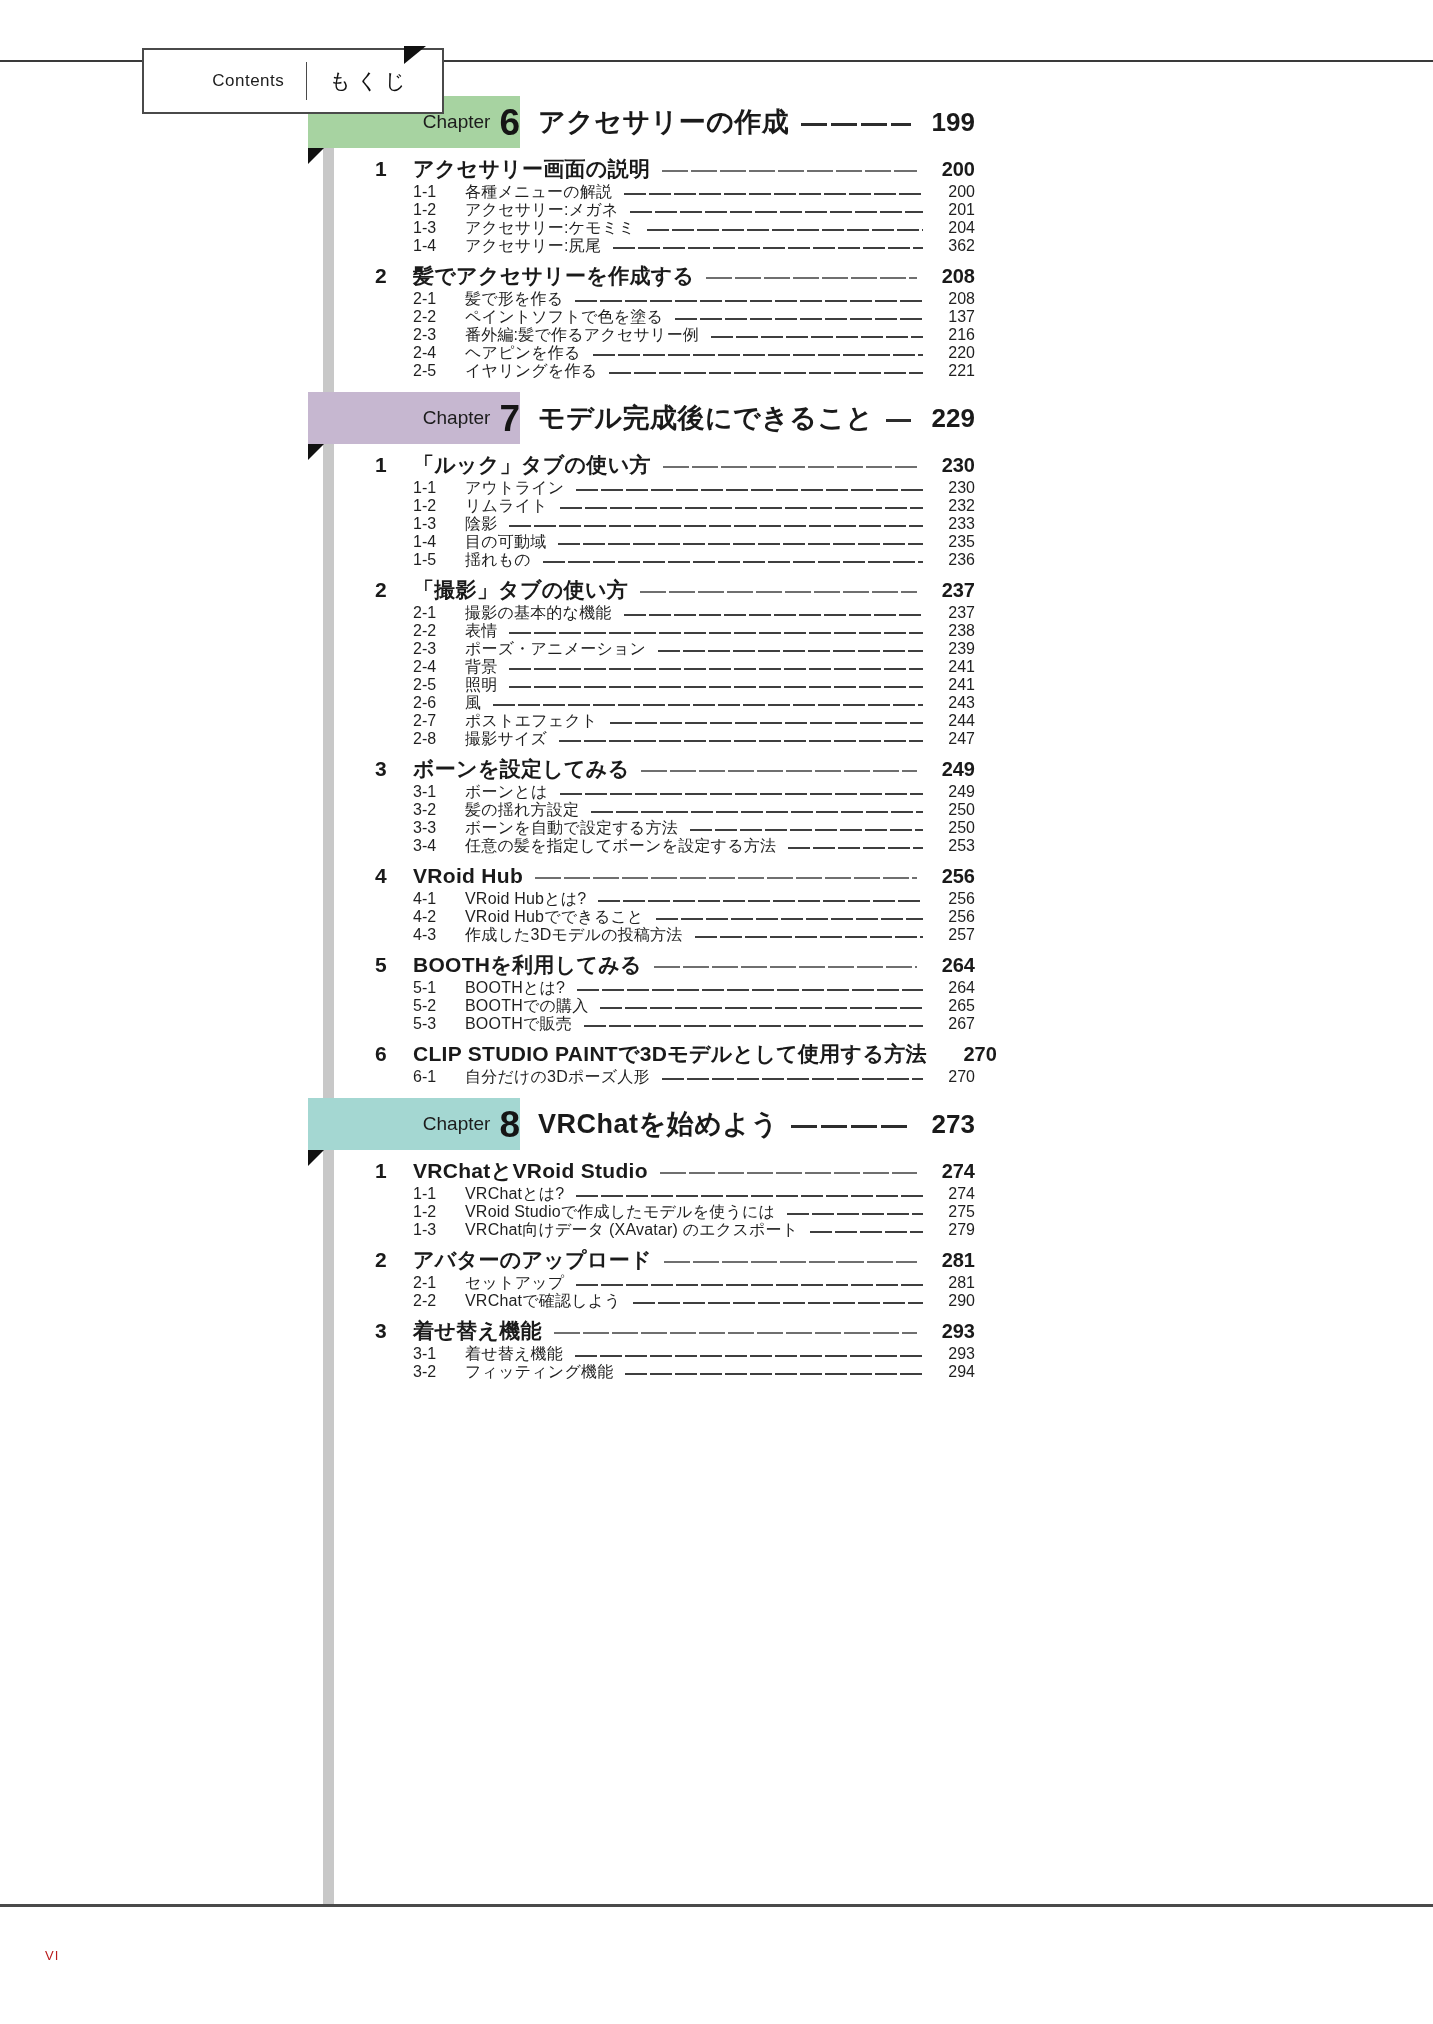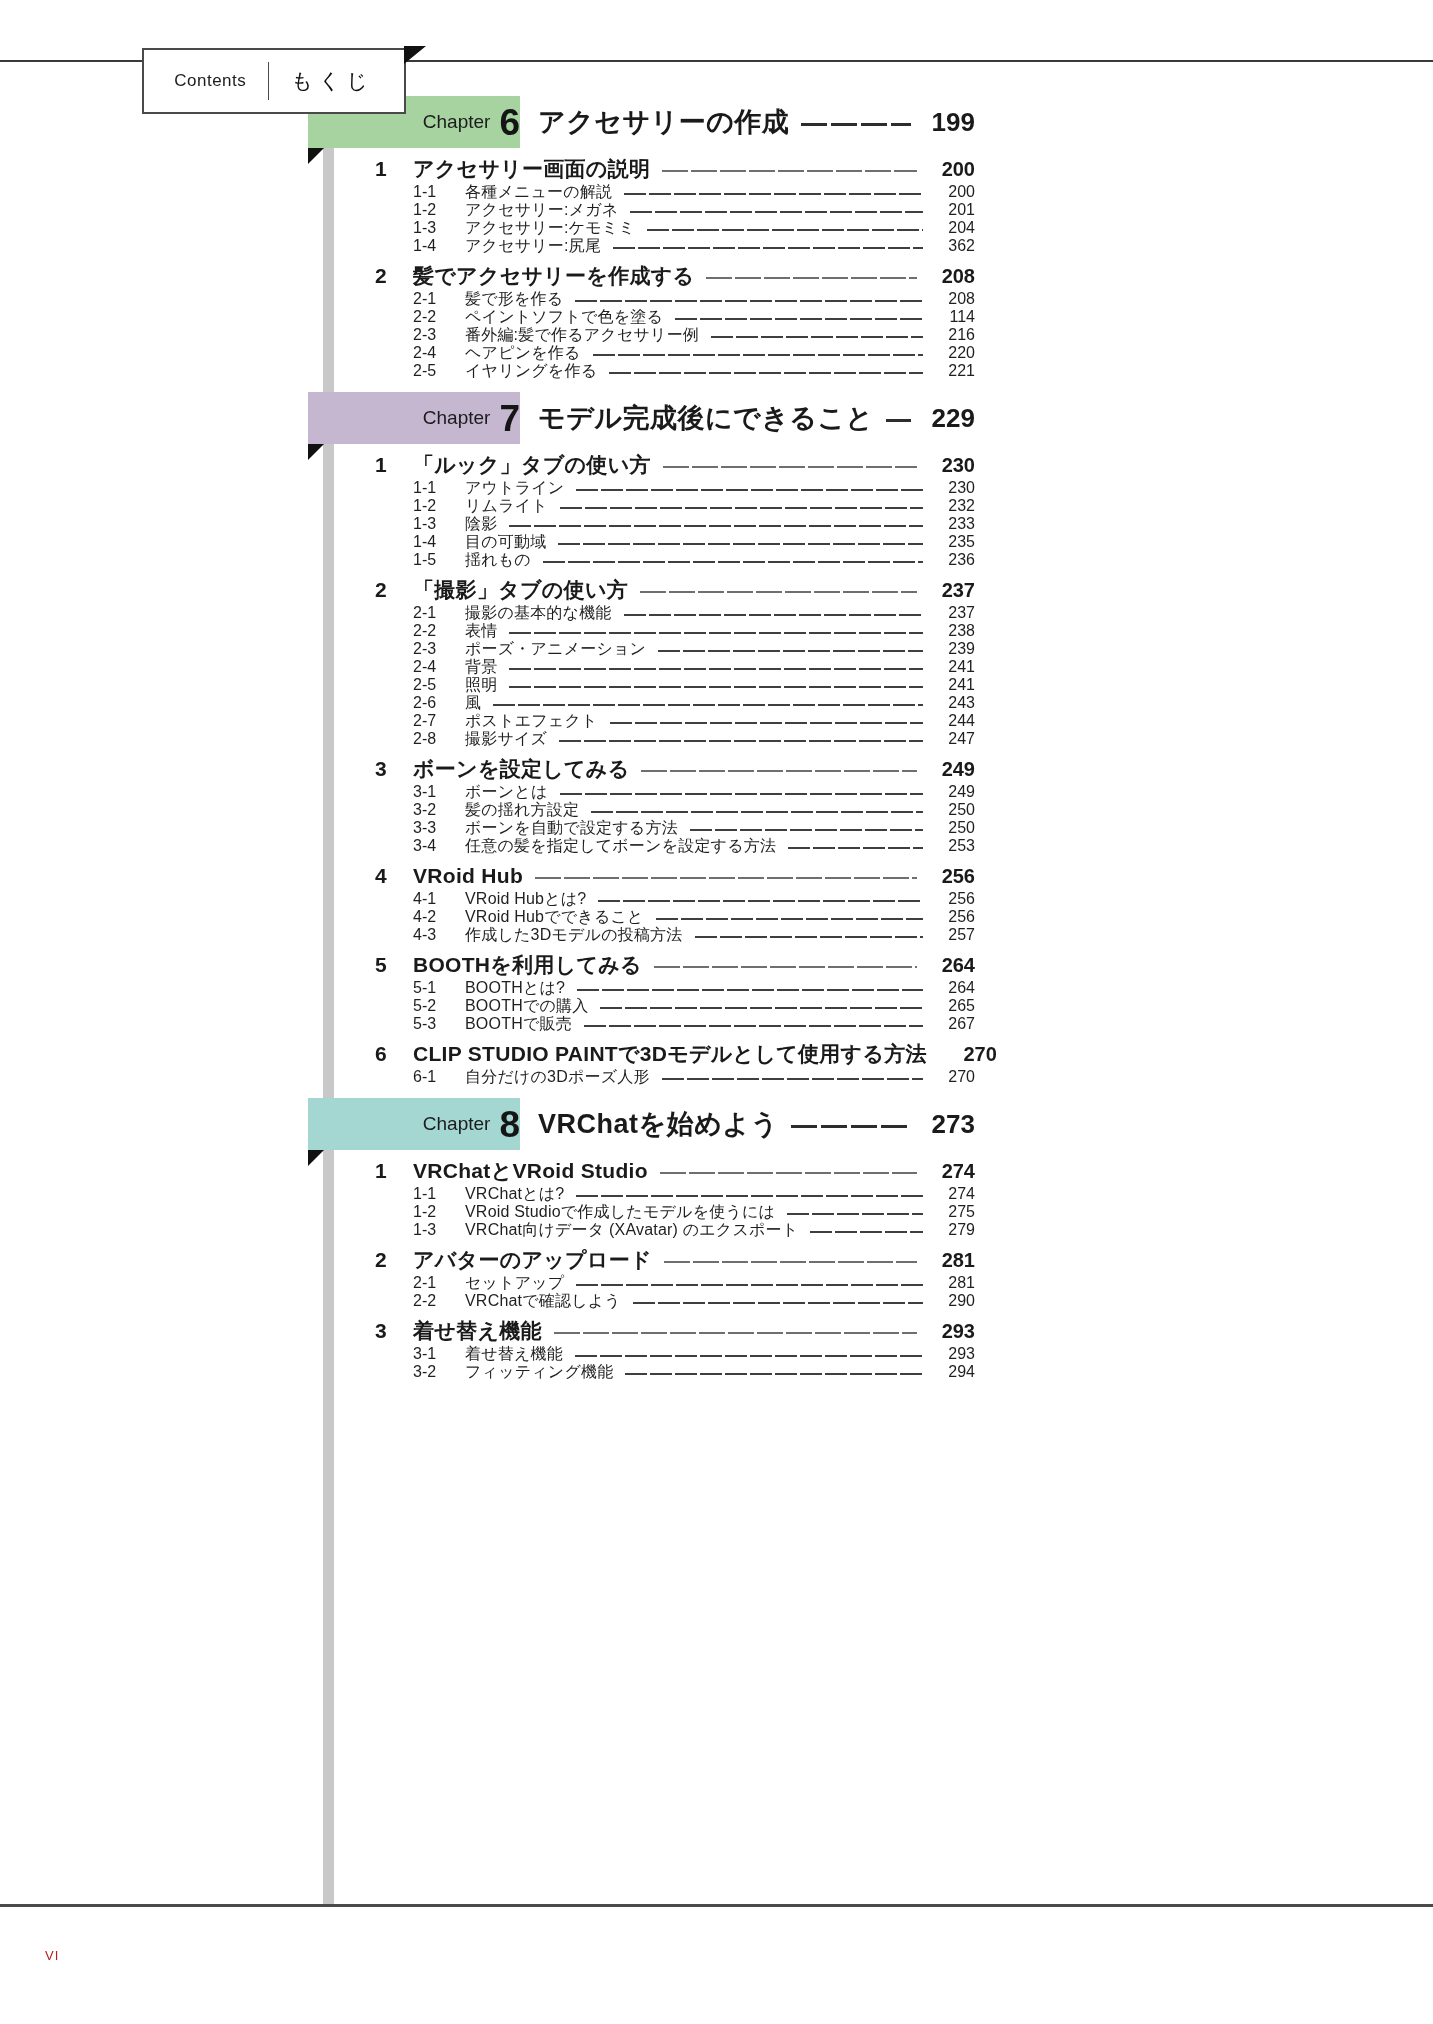--- a/index.html
+++ b/index.html
@@ -5,21 +5,21 @@
   html,body{margin:0;padding:0;}
   body{
     width:1433px;height:2024px;position:relative;background:#ffffff;
     font-family:"Liberation Sans","DejaVu Sans",sans-serif;color:#1a1a1a;
     overflow:hidden;
   }
   
   .top-rule{position:absolute;left:0;top:60px;width:1433px;height:2px;background:#3a3a3a;z-index:1;}
   .contents-box{
     position:absolute;left:142px;top:48px;width:260px;height:62px;background:#ffffff;
-    border:2px solid #4a4a4a;z-index:3;display:flex;align-items:center;justify-content:center;gap:22px;
+    border:2px solid #4a4a4a;z-index:3;display:flex;align-items:center;justify-content:center;gap:22px;padding-left:38px;
   }
   .contents-en{font-size:17px;letter-spacing:.5px;color:#1c1c1c;}
   .contents-divider{width:1px;height:38px;background:#4a4a4a;}
   .contents-ja{font-size:21px;font-weight:normal;letter-spacing:6px;color:#111;}
   .box-fold{
     position:absolute;left:404px;top:46px;width:22px;height:18px;background:#111;z-index:4;
     clip-path:polygon(0 0,100% 0,0 100%);
   }
   .spine-bar{position:absolute;left:323px;top:110px;width:11px;height:1794px;background:#c8c8c8;z-index:0;}
   .bottom-rule{position:absolute;left:0;top:1904px;width:1433px;height:3px;background:#4a4a4a;z-index:1;}
@@ -122,21 +122,21 @@
         <div class="sub-row">
     <span class="sub-number">2-1</span>
     <span class="sub-title">髪で形を作る</span>
     <span class="leader leader-sub"></span>
     <span class="sub-page">208</span>
   </div>
         <div class="sub-row">
     <span class="sub-number">2-2</span>
     <span class="sub-title">ペイントソフトで色を塗る</span>
     <span class="leader leader-sub"></span>
-    <span class="sub-page">114</span>
+    <span class="sub-page">137</span>
   </div>
         <div class="sub-row">
     <span class="sub-number">2-3</span>
     <span class="sub-title">番外編:髪で作るアクセサリー例</span>
     <span class="leader leader-sub"></span>
     <span class="sub-page">216</span>
   </div>
         <div class="sub-row">
     <span class="sub-number">2-4</span>
     <span class="sub-title">ヘアピンを作る</span>

